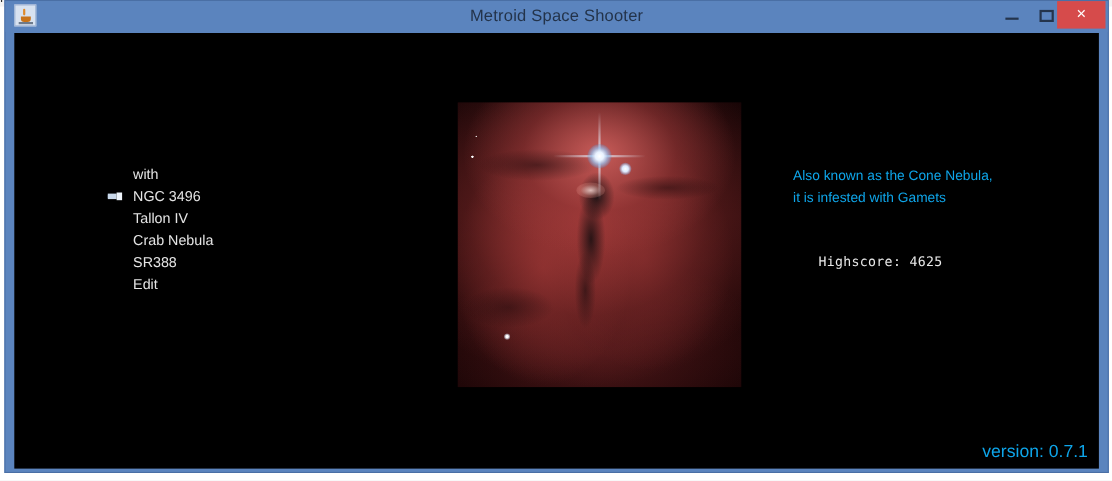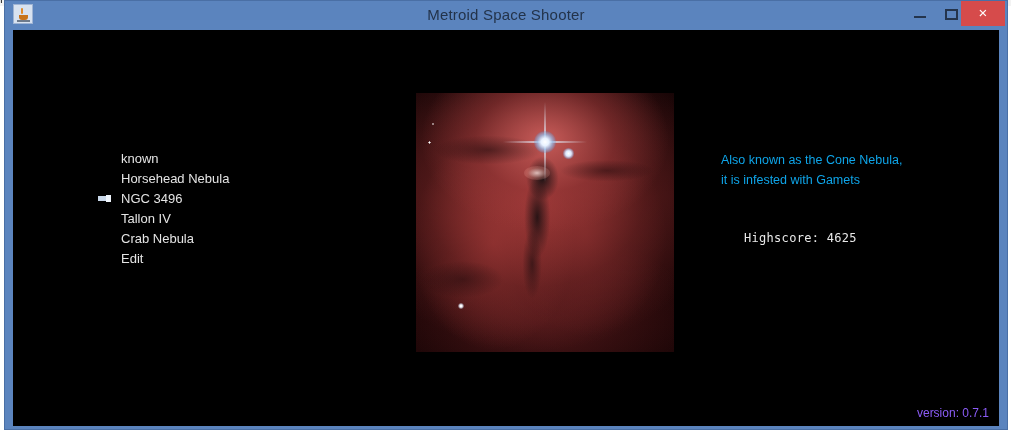--- a/index.html
+++ b/index.html
@@ -205,22 +205,22 @@
     color: #e8e8e8;
     letter-spacing: 0.3px;
     padding-left: 23px;
   }
 
   
   #version {
     position: absolute;
     right: 10px;
     bottom: 6px;
-    font-size: 12px;
-    color: #8b5cf6;
+    font-size: 16px;
+    color: #0ea5e9;
   }
 
   
   #nebula {
     position: absolute;
     left: 403px;
     top: 63px;
     width: 258px;
     height: 259px;
     background: #0a0203;
@@ -393,44 +393,44 @@
         <div id="star-main">
           <div class="spike-h"></div>
           <div class="spike-v"></div>
           <div class="core"></div>
         </div>
       </div>
 
       <div id="menu-list">
 
         <div class="menu-row">
-          <span class="label">known</span>
-        </div>
-
-        <div class="menu-row">
-          <span class="label">Horsehead Nebula</span>
-        </div>
+          <span class="label">with</span>
+        </div>
+
 
         <div class="menu-row">
           <span class="cursor-ship">
             <span class="tail"></span>
             <span class="hull"></span>
             <span class="nose"></span>
           </span>
           <span class="label">NGC 3496</span>
         </div>
 
         <div class="menu-row">
           <span class="label">Tallon IV</span>
         </div>
 
         <div class="menu-row">
           <span class="label">Crab Nebula</span>
         </div>
 
+        <div class="menu-row">
+          <span class="label">SR388</span>
+        </div>
 
         <div class="menu-row">
           <span class="label">Edit</span>
         </div>
       </div>
 
       <div id="info-block">
         <div class="info-line">Also known as the Cone Nebula,</div>
         <div class="info-line">it is infested with Gamets</div>
       </div>

